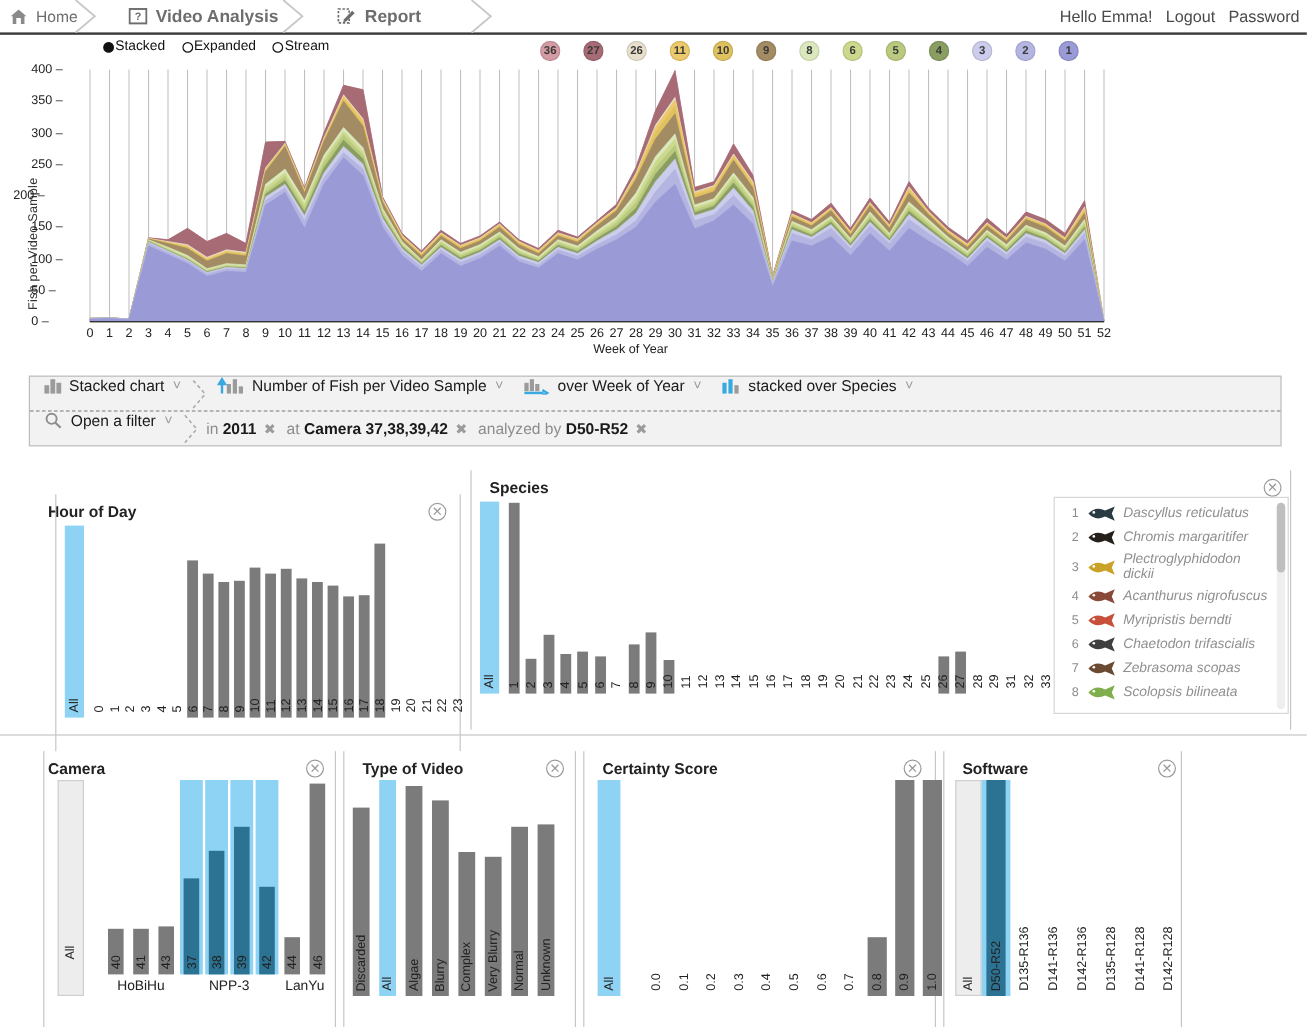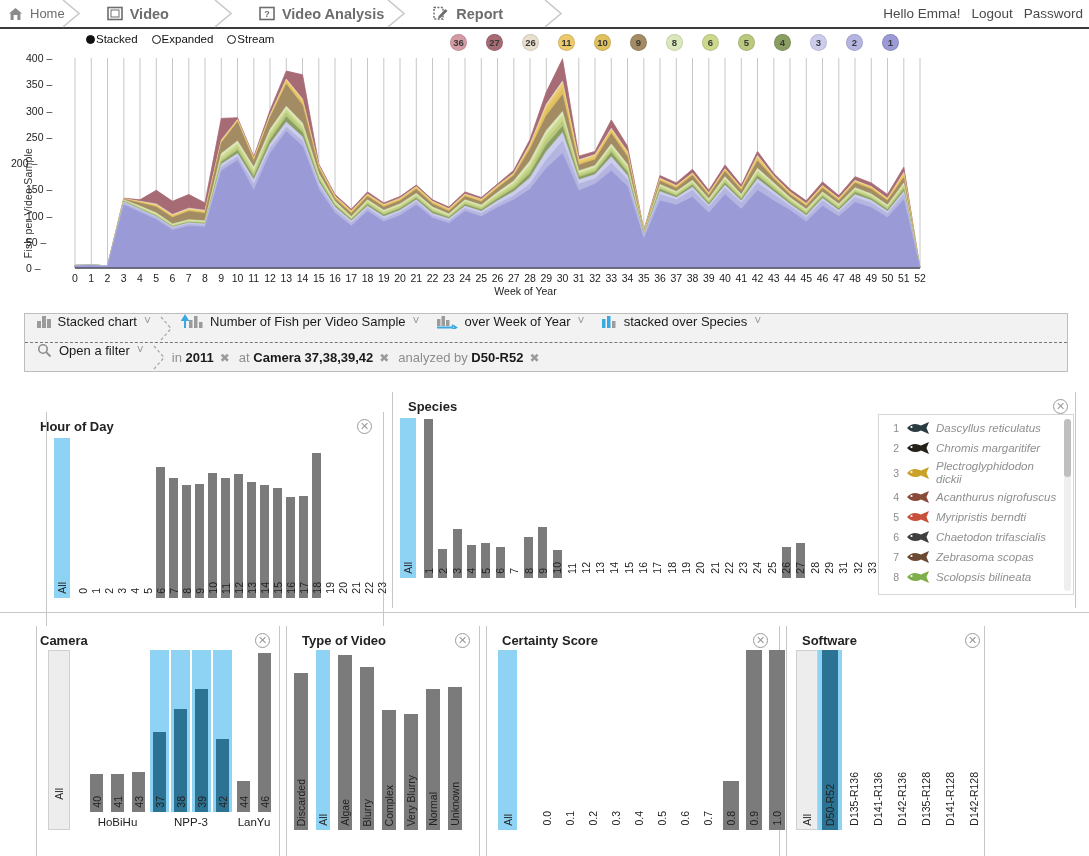--- a/index.html
+++ b/index.html
@@ -130,34 +130,20 @@
         </svg>
     </span>
     <span>Home</span>
     <span class="arrow">
         <svg width="20" height="29">
           <path d="M1 1 L17 14.5 L1 28" fill="none" stroke="#c9c9c9" stroke-width="1.6"></path>
         </svg>
       </span>
   </div>
 
-  <div class="navtab" style="padding-left:26px;padding-right:64px">
-    <span class="nicon">
-      <svg width="16" height="15" viewBox="0 0 16 15">
-          <rect x="1" y="1.5" width="14" height="12" fill="none" stroke="#6d6d6d" stroke-width="1.6"></rect>
-          <rect x="4" y="4" width="8" height="7" fill="#fff" stroke="#6d6d6d" stroke-width="1"></rect>
-        </svg>
-    </span>
-    <span class="lbl">Video</span>
-    <span class="arrow">
-        <svg width="20" height="29">
-          <path d="M1 1 L17 14.5 L1 28" fill="none" stroke="#c9c9c9" stroke-width="1.6"></path>
-        </svg>
-      </span>
-  </div>
 
   <div class="navtab" style="padding-left:26px;padding-right:22px">
     <span class="nicon">
       <svg width="16" height="15" viewBox="0 0 16 15">
           <rect x="1" y="1.5" width="14" height="12" fill="none" stroke="#6d6d6d" stroke-width="1.6"></rect>
           <text x="8" y="11" font-size="9" text-anchor="middle" fill="#6d6d6d" font-family="Liberation Sans">?</text>
         </svg>
     </span>
     <span class="lbl">Video Analysis</span>
     <span class="arrow">

